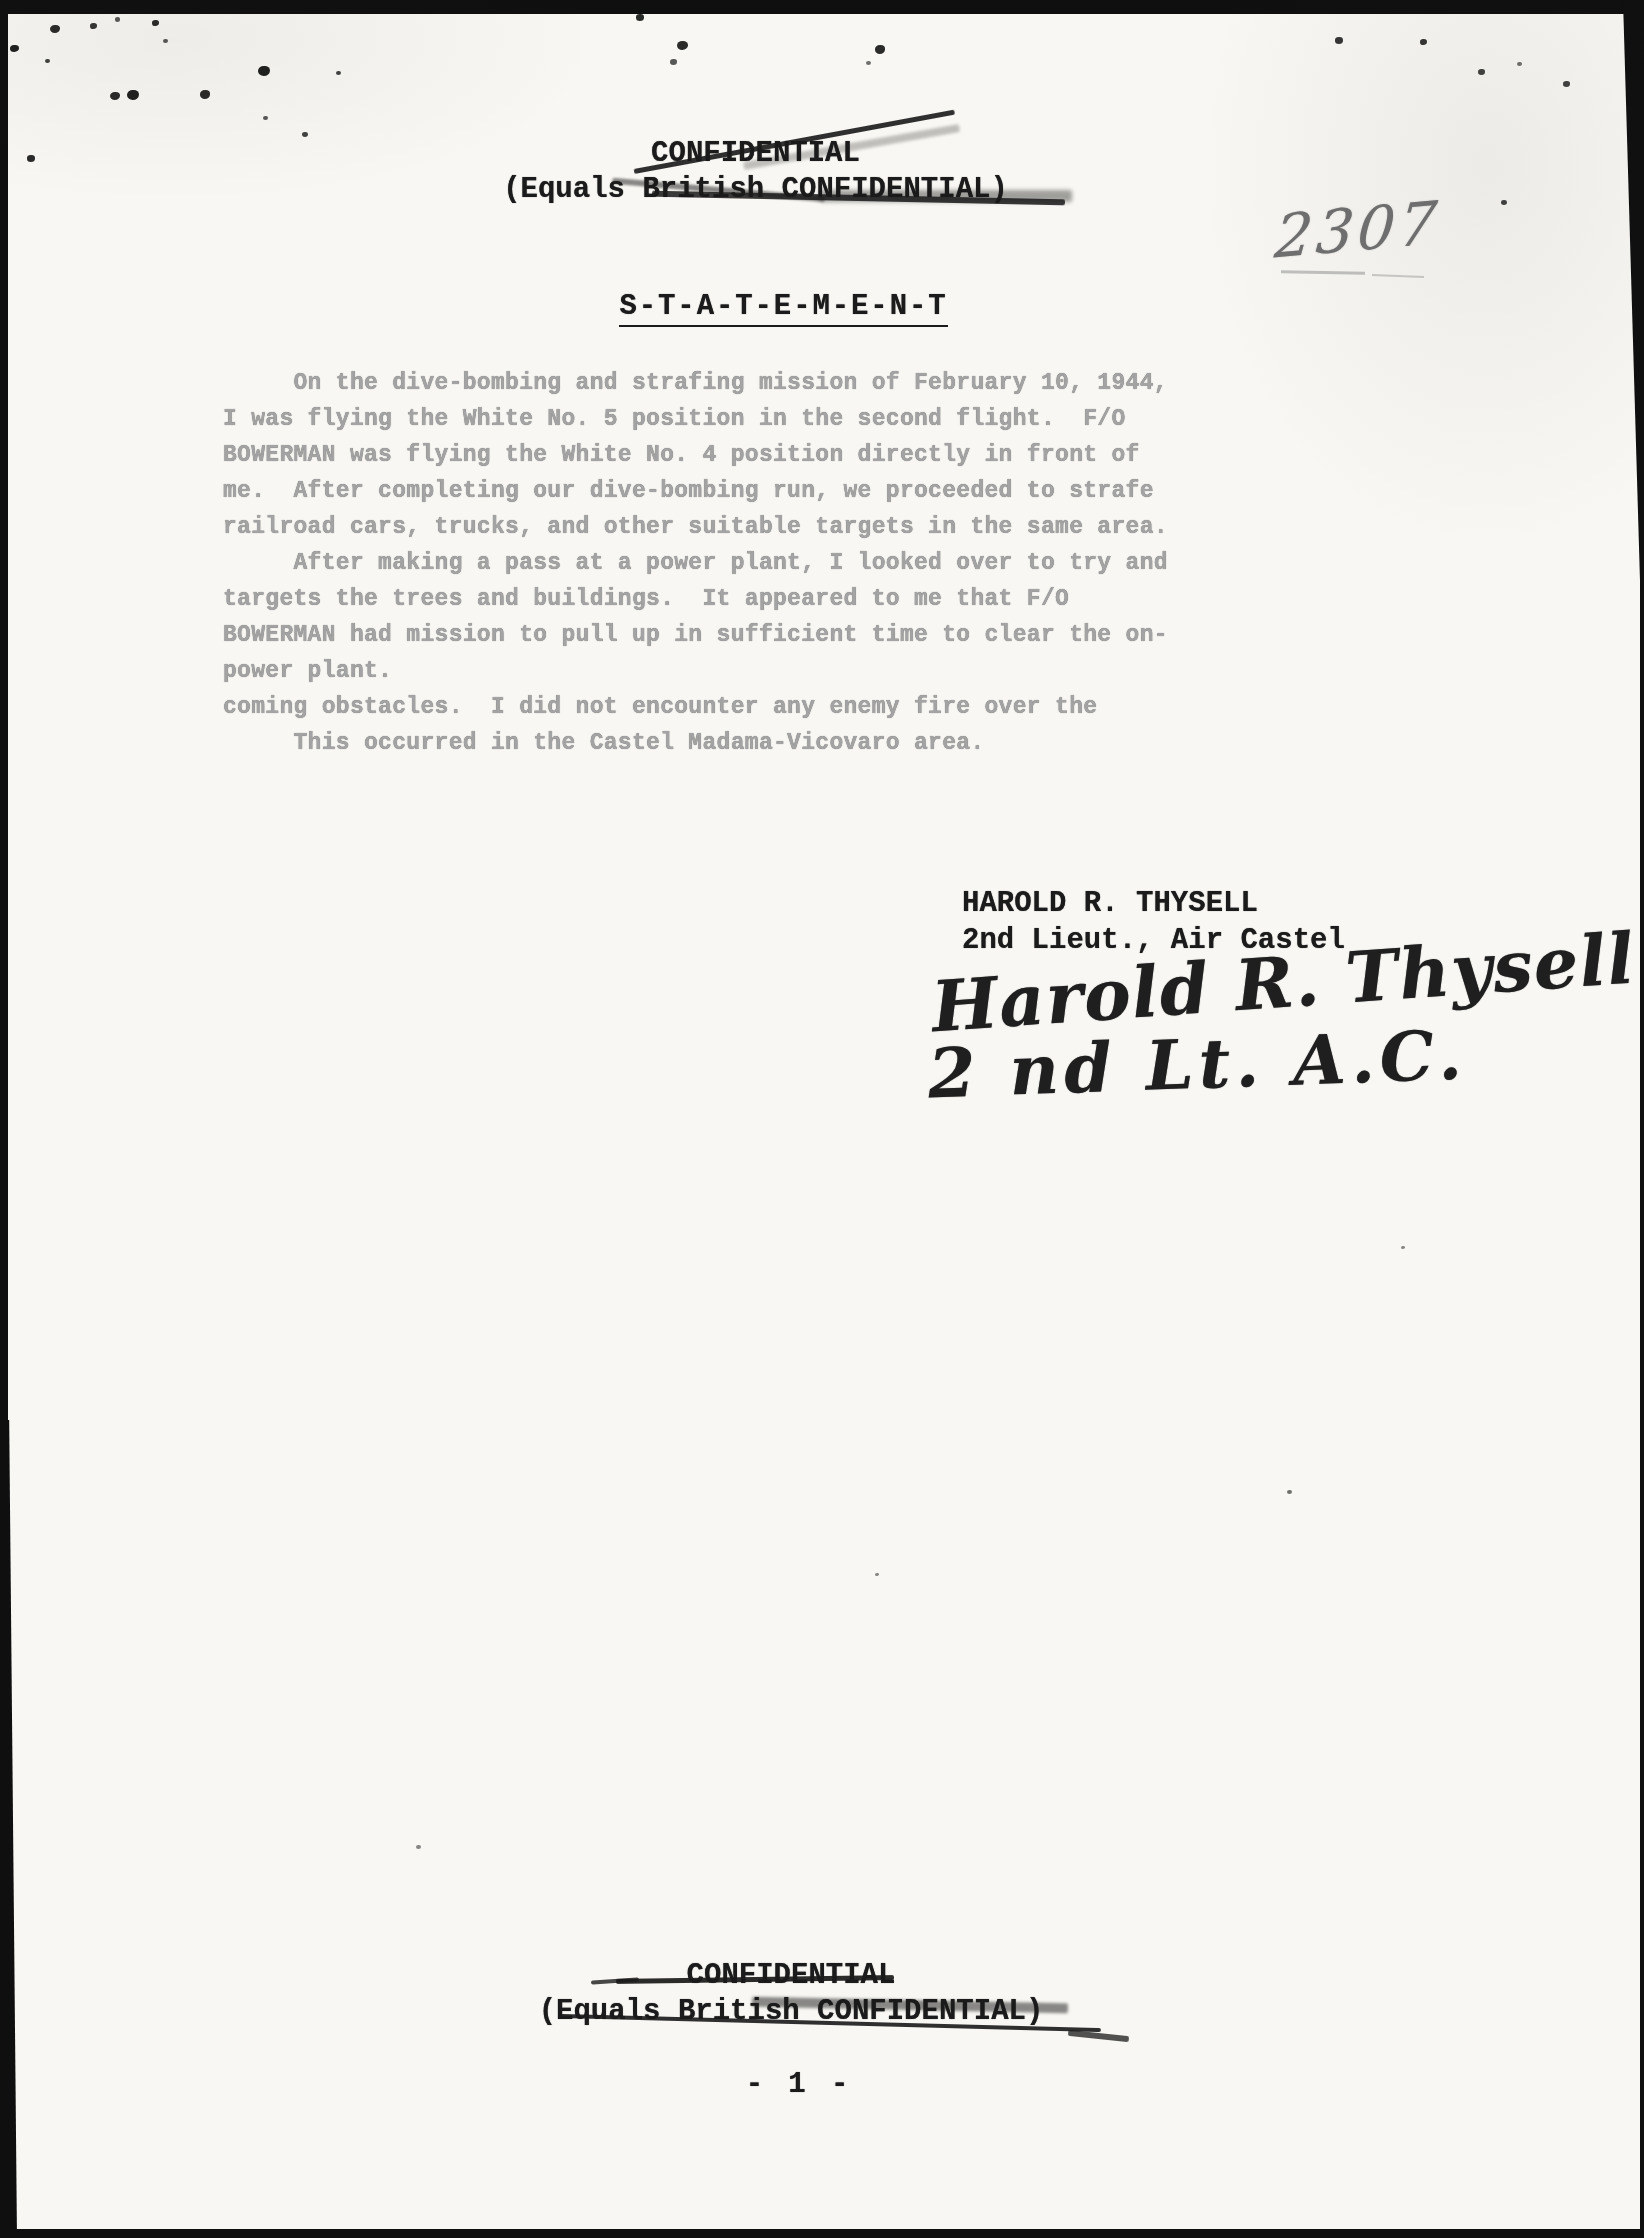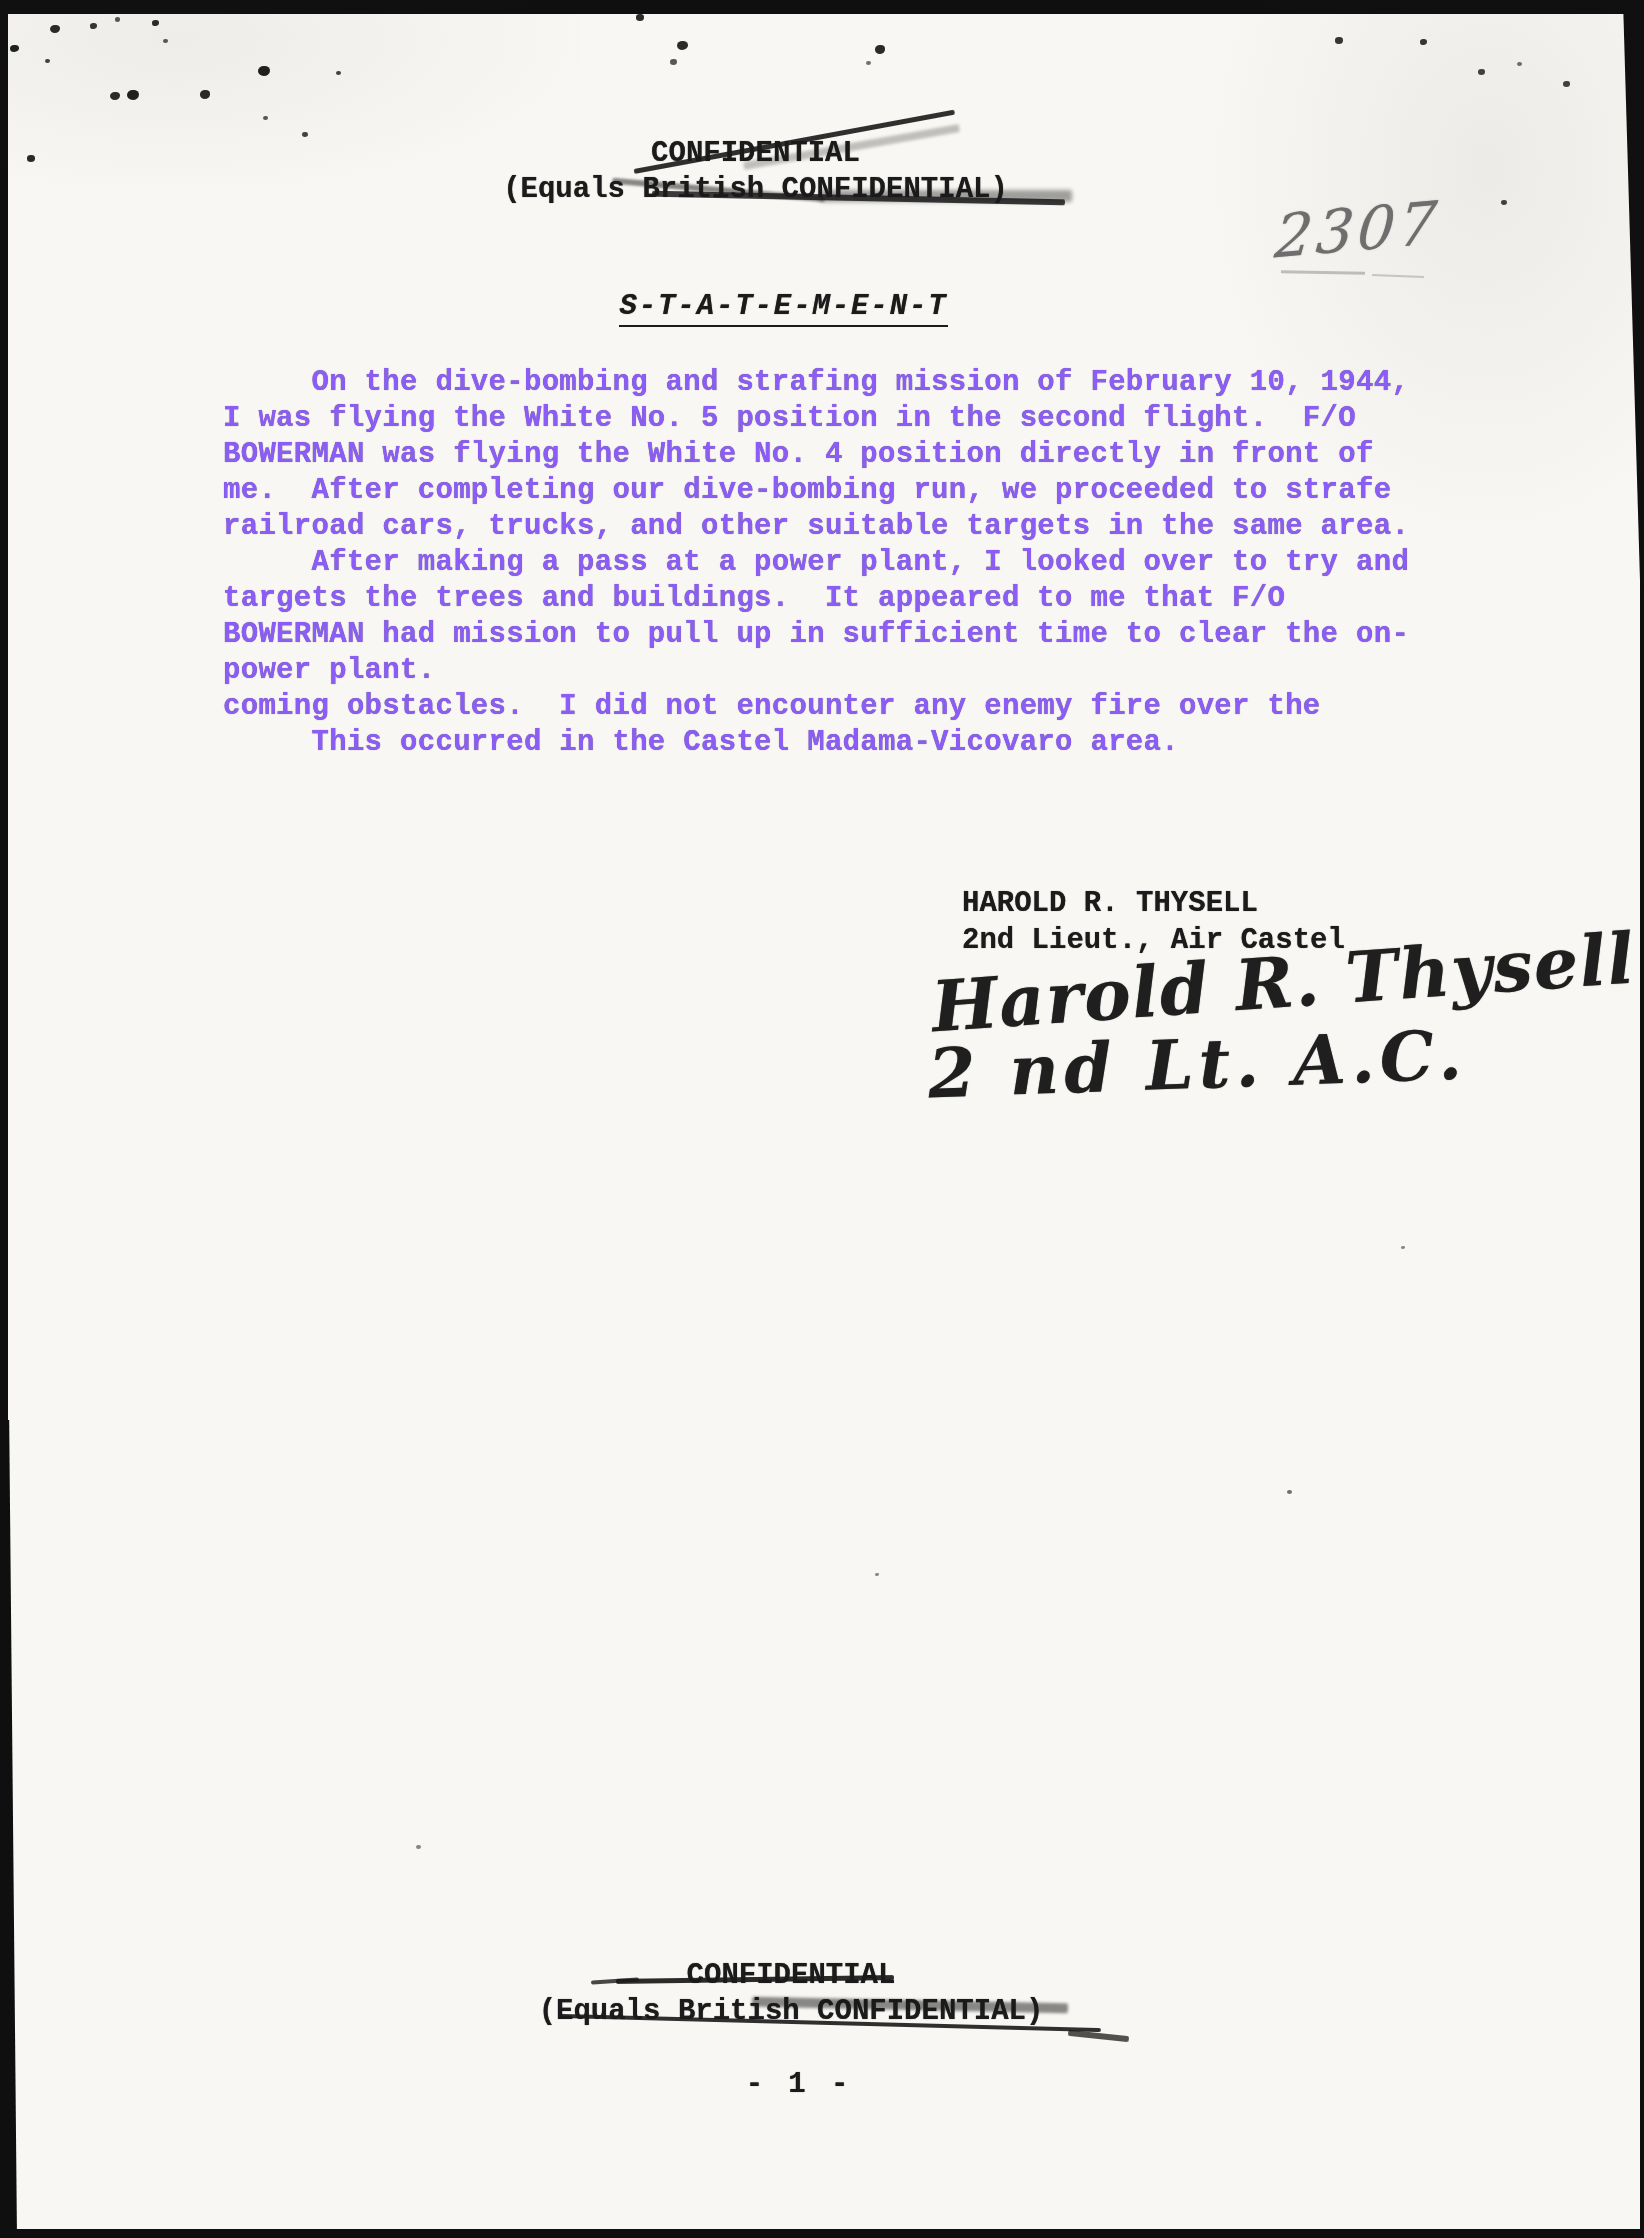--- a/index.html
+++ b/index.html
@@ -21,27 +21,27 @@
   .hdr-line1{left:194px;top:137px;width:1123px;text-align:center;font-size:29px;}
   .hdr-line2{left:194px;top:173px;width:1123px;text-align:center;font-size:29px;}
 
   .strike{position:absolute;background:#1a1a1a;border-radius:1.9px;}
 
   .handwritten-number{position:absolute;left:1275px;top:195px;font-family:"DejaVu Serif",serif;
       font-style:italic;font-size:59px;color:#6e6e6e;letter-spacing:3.9px;
       transform:rotate(-5deg) skewX(-10deg);text-shadow:0 0 1.3px rgba(110,110,110,0.5);}
   .hw-underline{position:absolute;background:#9a9a9a;}
 
-  .title-wrap{position:absolute;left:194px;top:290px;width:1179px;text-align:center;font-style:italic;}
+  .title-wrap{position:absolute;left:194px;top:290px;width:1179px;text-align:center;}
   .title-text{display:inline-block;font-size:29px;letter-spacing:1.9px;border-bottom:2.6px solid #1b1b1b;
       padding-bottom:1.9px;}
 
   .body-text{position:absolute;left:223px;top:365px;}
-  .body-line{white-space:pre;font-size:29px;line-height:36px;letter-spacing:0.3px;
-      color:#8b5cf6;font-weight:700;text-shadow:0 0 0.8px rgba(25,25,25,0.7);}
+  .body-line{white-space:pre;font-size:23px;line-height:36px;letter-spacing:0.3px;
+      color:#a3a3a3;font-weight:700;text-shadow:0 0 0.8px rgba(25,25,25,0.7);}
 
   .sig-typed-1{left:962px;top:887px;font-size:29px;}
   .sig-typed-2{left:962px;top:924px;font-size:29px;}
   .script{position:absolute;font-family:"DejaVu Serif",serif;font-style:italic;font-weight:700;
       color:#1f1f1f;text-shadow:0 0 1px rgba(20,20,20,0.6);white-space:pre;}
   .sig-script-1{left:931px;top:941px;font-size:70px;letter-spacing:1.3px;transform:rotate(-4deg);}
   .sig-script-2{left:928px;top:1024px;font-size:68px;letter-spacing:5.2px;transform:rotate(-2deg);}
 
   .ftr-line1{left:194px;top:1959px;width:1194px;text-align:center;font-size:29px;}
   .ftr-line2{left:194px;top:1995px;width:1194px;text-align:center;font-size:29px;}

